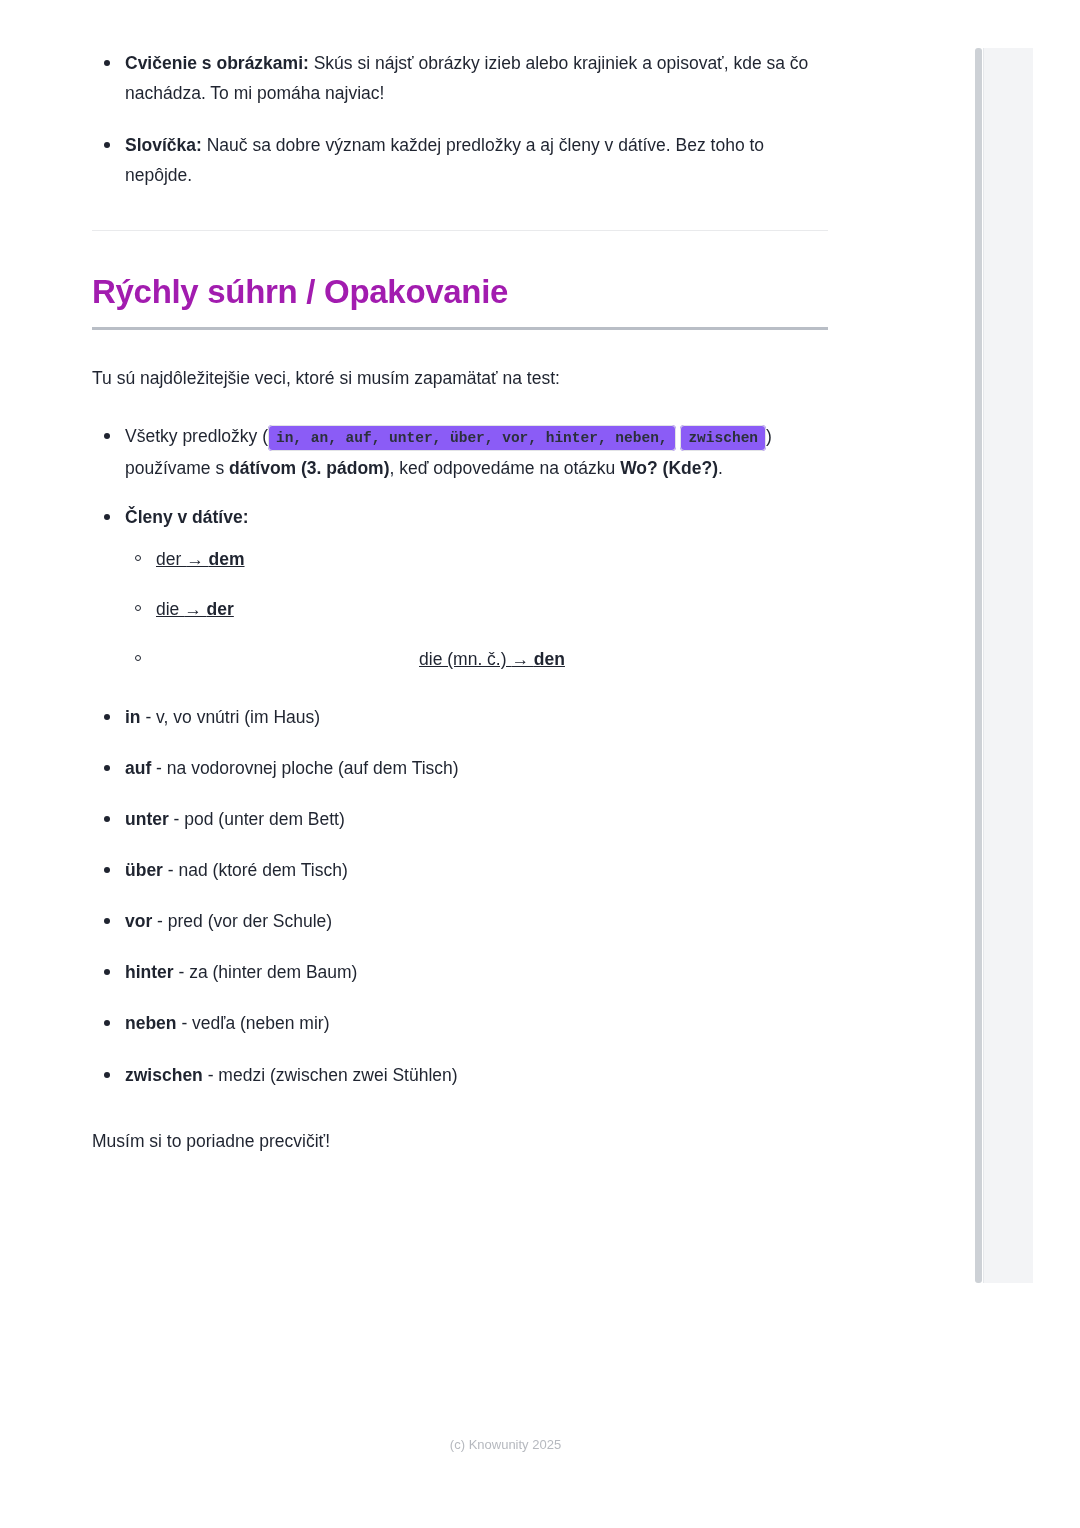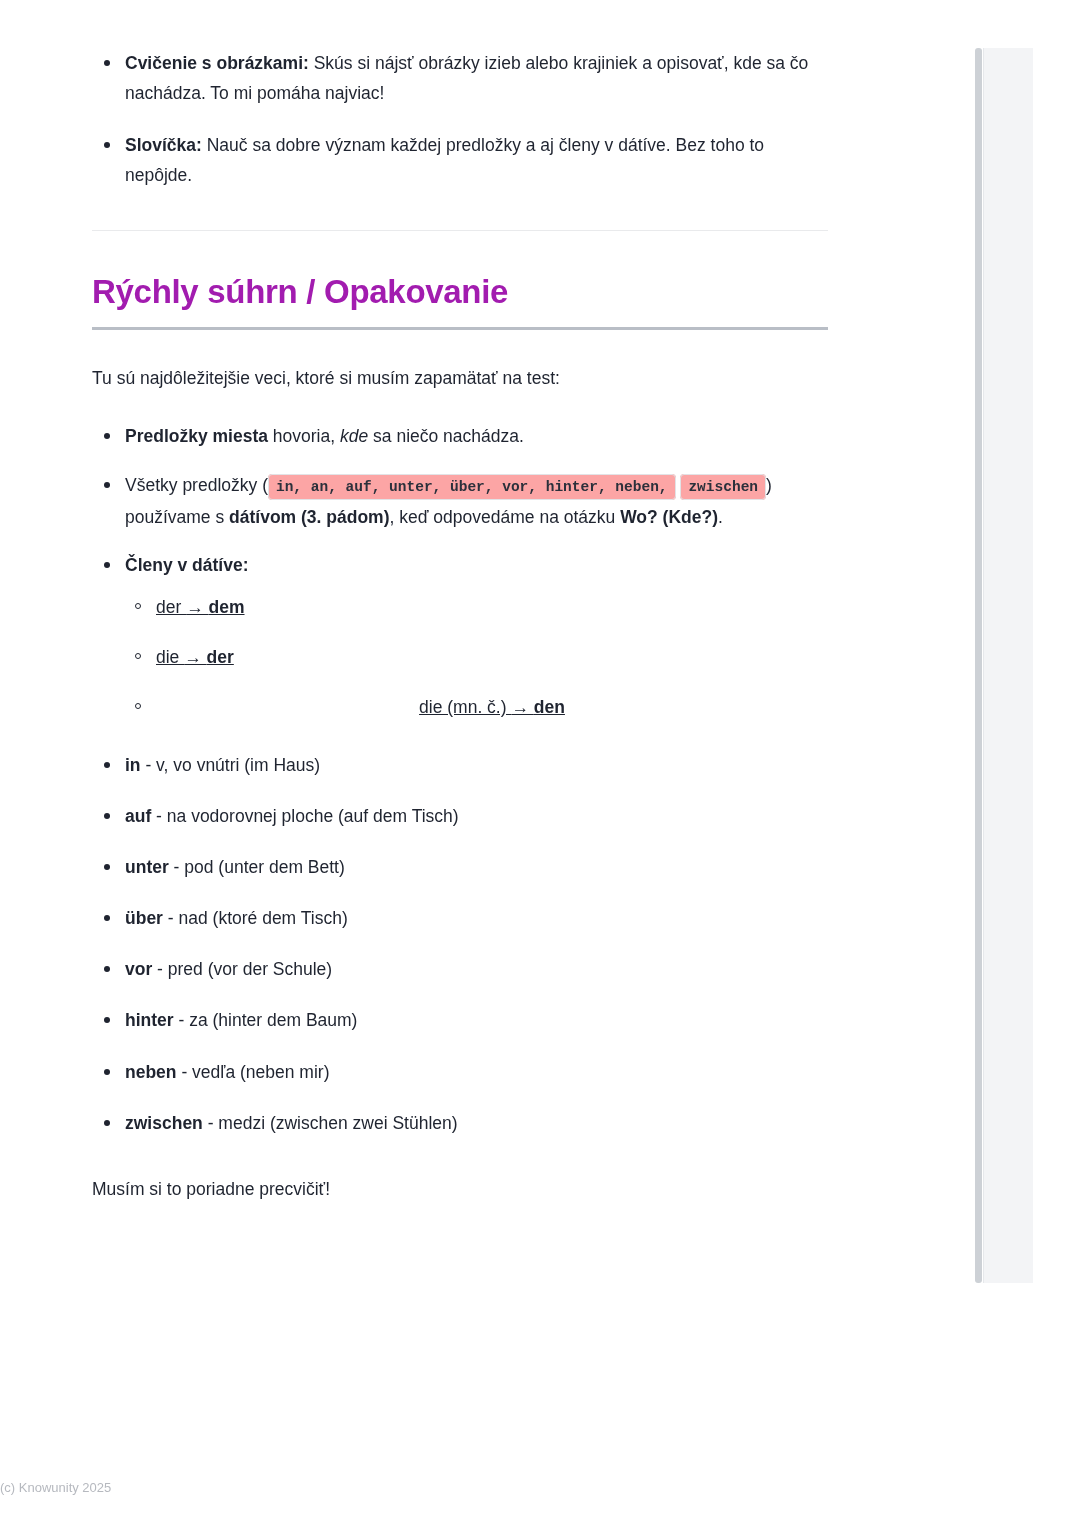--- a/index.html
+++ b/index.html
@@ -131,34 +131,34 @@
   ul.summary { margin-top: 28px; }
   ul.prepos  { margin-top: 28px; }
   ul.prepos > li { margin-bottom: 21px; }
   ul.prepos > li:last-child { margin-bottom: 0; }
 
   code {
     font-family: "Liberation Mono", "DejaVu Sans Mono", monospace;
     font-size: 14.5px;
     font-weight: 700;
     color: #2b303b;
-    background: #fca5a5;
+    background: #8b5cf6;
     border: 1px solid #e2e3e6;
     border-radius: 4px;
     padding: 4px 7px;
     white-space: pre-wrap;
     line-height: 2.0;
   }
 
   #footer {
     position: absolute;
     left: 0;
-    top: 1480px;
+    top: 1437px;
     width: 1011px;
-    text-align: left;
+    text-align: center;
     font-size: 13px;
     color: #b6b9bf;
   }
 </style>
 </head>
 <body>
 
 <div id="side-panel">
   <div class="track"></div>
   <div class="pane"></div>
@@ -176,23 +176,20 @@
   </ul>
 
   <hr class="rule">
 
   <h2 class="section-title">Rýchly súhrn / Opakovanie</h2>
 
   <p class="intro">Tu sú najdôležitejšie veci, ktoré si musím zapamätať na test:</p>
 
   <ul class="lvl1 summary">
 
-    <li>
-      <b>Predložky miesta</b><span> hovoria, </span><i>kde</i><span> sa niečo nachádza.</span>
-    </li>
 
     <li>
       <span>Všetky predložky (</span><code>in, an, auf, unter, über, vor, hinter, neben,</code> <code>zwischen</code><span>) používame s </span><b>dátívom (3. pádom)</b><span>, keď odpovedáme na otázku </span><b>Wo? (Kde?)</b><span>.</span>
     </li>
 
     <li>
       <b>Členy v dátíve:</b>
       <ul class="lvl2">
         <li>
           <span>der </span><span>→ </span><b>dem</b>

